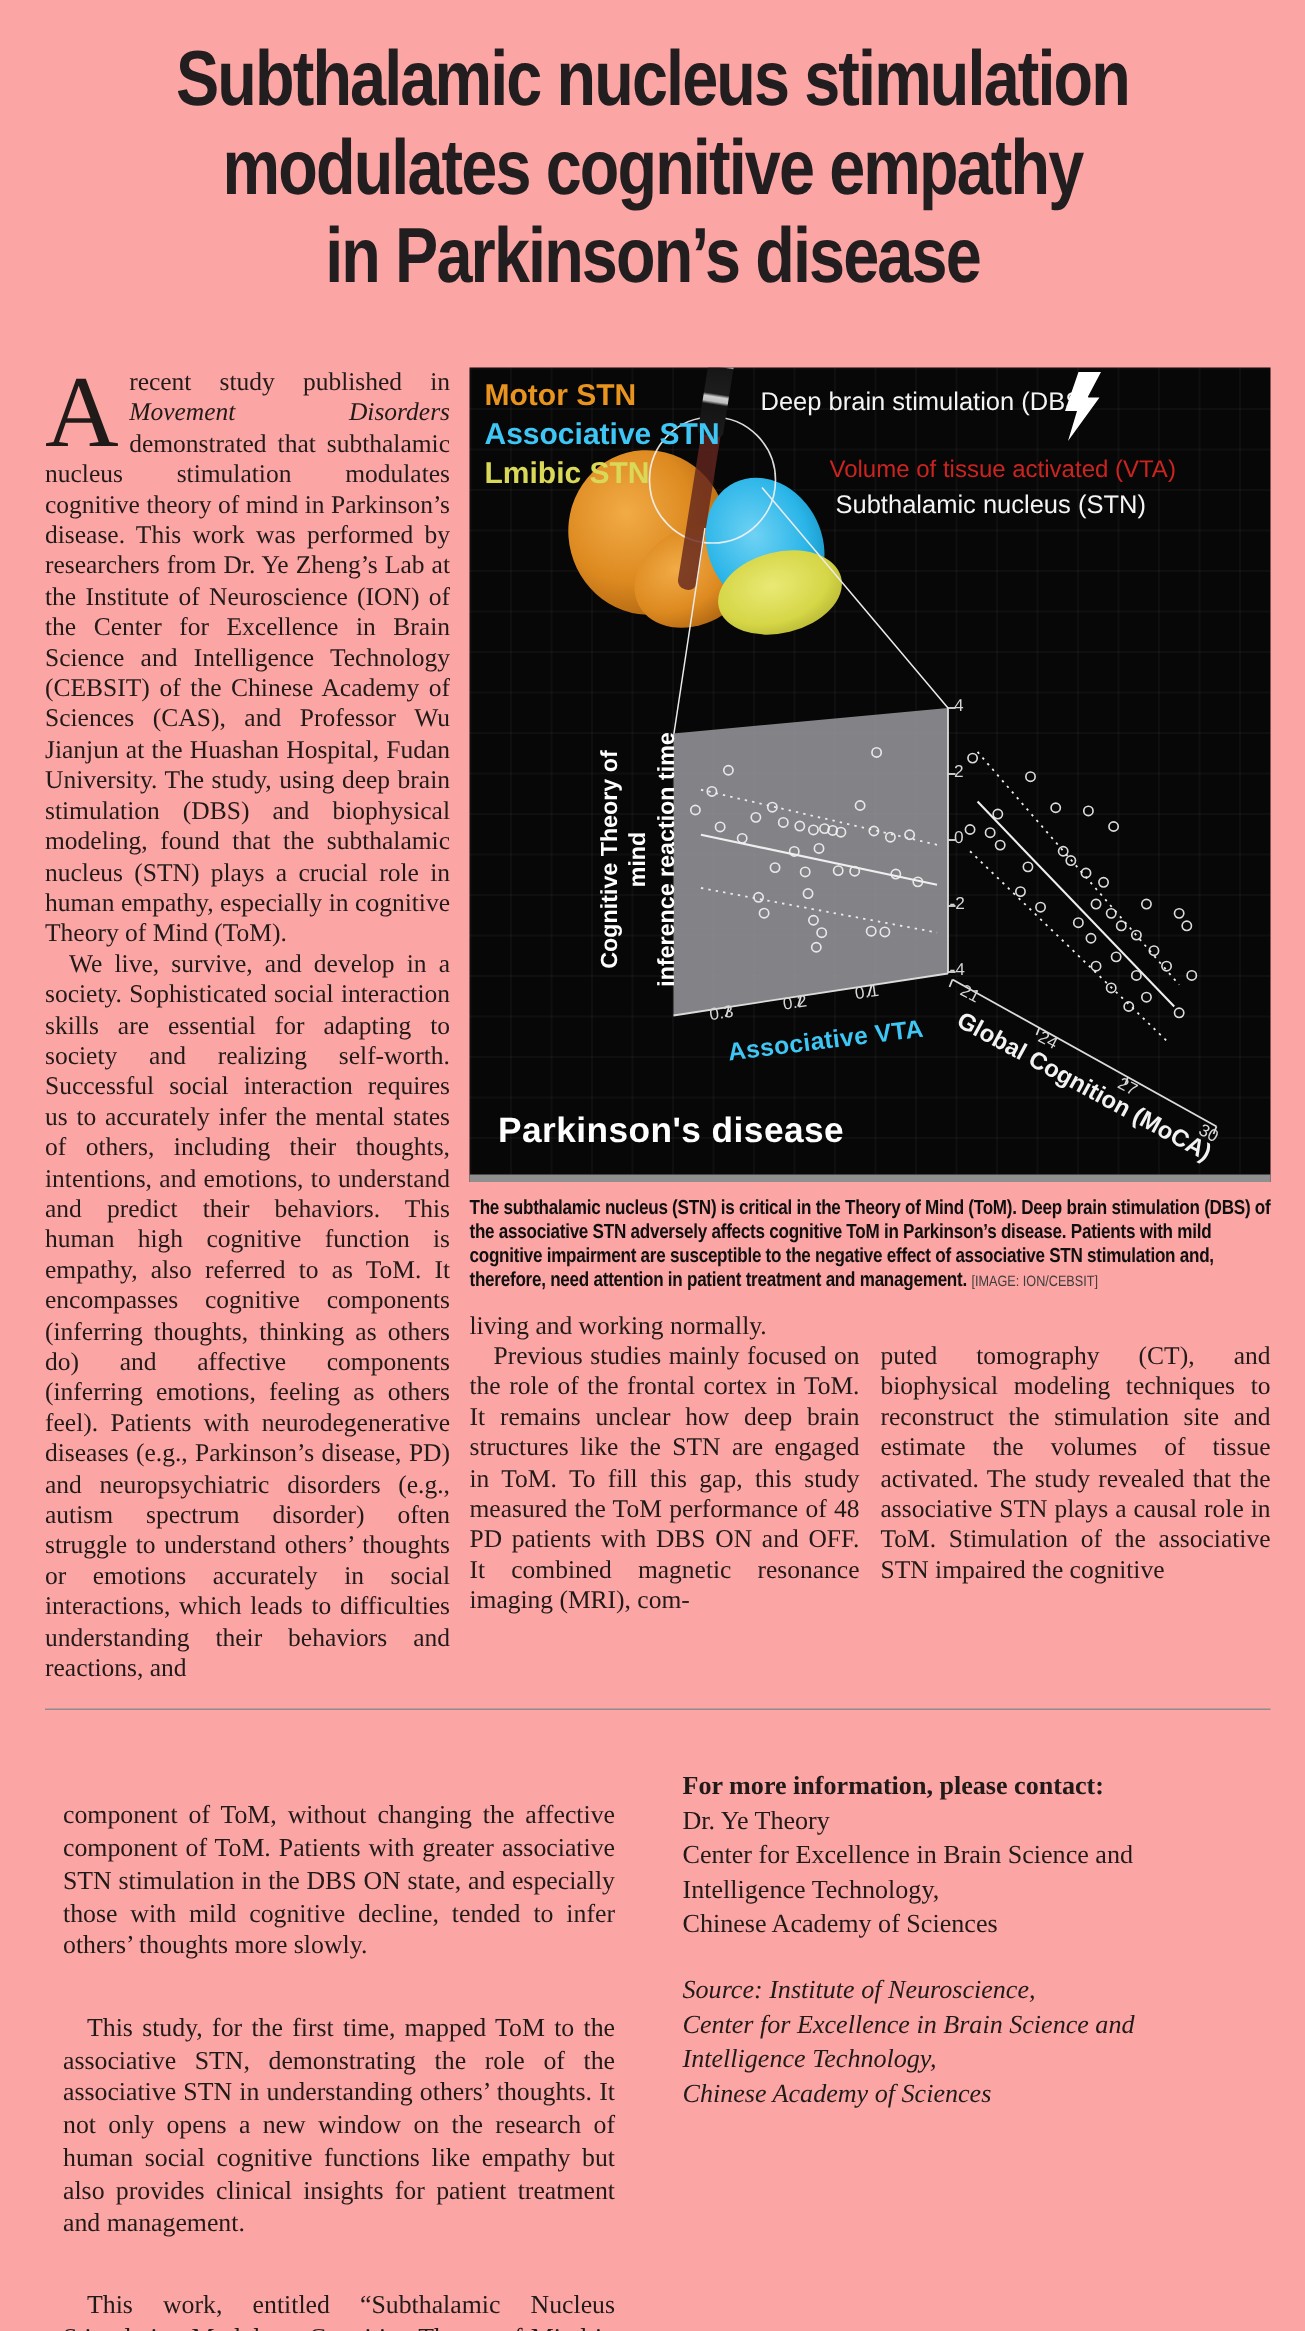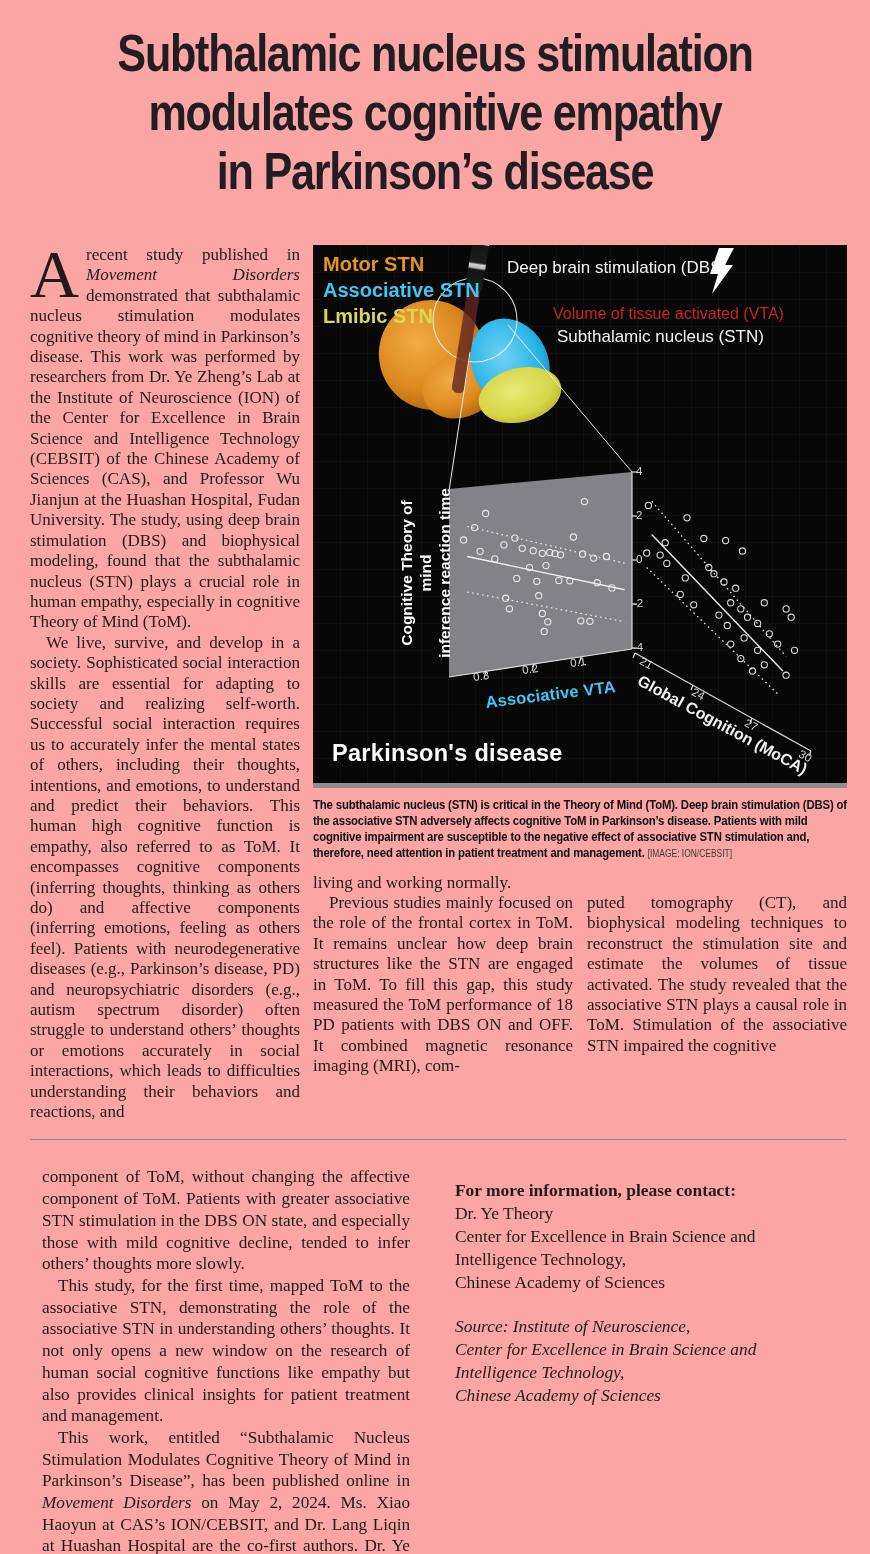--- a/index.html
+++ b/index.html
@@ -60,21 +60,21 @@
   .credit{font-weight:normal;font-size:10px;letter-spacing:0;color:#3d3d3d;}
 
   
   .cols2{display:flex;gap:14px;margin-top:11px;align-items:center;}
   .cols2 .c{width:260px;}
 
   
   hr.rule{border:none;border-top:1.5px solid #8d8d8d;margin:17px 23px 0 30px;}
   .bottom{display:flex;padding:0 25px 0 42px;margin-top:26px;}
   .colB{width:368px;}
-  .colB .para{font-size:17.2px;line-height:21.7px;}
+  .colB .para{font-size:17.2px;line-height:21.7px;margin-top:33px;}
   .colC{width:368px;margin-left:45px;padding-top:13px;font-size:17.4px;line-height:23px;}
   .contact-head{font-weight:bold;}
   .source{margin-top:21px;text-align:left;font-style:italic;}
 </style>
 </head>
 <body>
 
 <div class="page">
 
   <h1 class="title">
@@ -272,21 +272,21 @@
         <span class="abs tick mt mt3">30</span>
         <div class="abs mlab">Global Cognition (MoCA)</div>
         <div class="abs panel-title">Parkinson's disease</div>
       </div>
 
       <p class="caption"><span>The subthalamic nucleus (STN) is critical in the Theory of Mind (ToM). Deep brain stimulation (DBS) of the associative STN adversely affects cognitive ToM in Parkinson’s disease. Patients with mild cognitive impairment are susceptible to the negative effect of associative STN stimulation and, therefore, need attention in patient treatment and management.</span> <span class="credit">[IMAGE: ION/CEBSIT]</span></p>
 
       <div class="cols2">
         <div class="c">
           <p class="para"><span>living and working normally.</span></p>
-          <p class="para indent"><span>Previous studies mainly focused on the role of the frontal cortex in ToM. It remains unclear how deep brain structures like the STN are engaged in ToM. To fill this gap, this study measured the ToM performance of 18 PD patients with DBS ON and OFF. It combined magnetic resonance imaging (MRI), com-</span></p>
+          <p class="para indent"><span>Previous studies mainly focused on the role of the frontal cortex in ToM. It remains unclear how deep brain structures like the STN are engaged in ToM. To fill this gap, this study measured the ToM performance of 48 PD patients with DBS ON and OFF. It combined magnetic resonance imaging (MRI), com-</span></p>
         </div>
         <div class="c">
           <p class="para"><span>puted tomography (CT), and biophysical modeling techniques to reconstruct the stimulation site and estimate the volumes of tissue activated. The study revealed that the associative STN plays a causal role in ToM. Stimulation of the associative STN impaired the cognitive</span></p>
         </div>
       </div>
     </div>
   </div>
 
   <hr class="rule">
 

